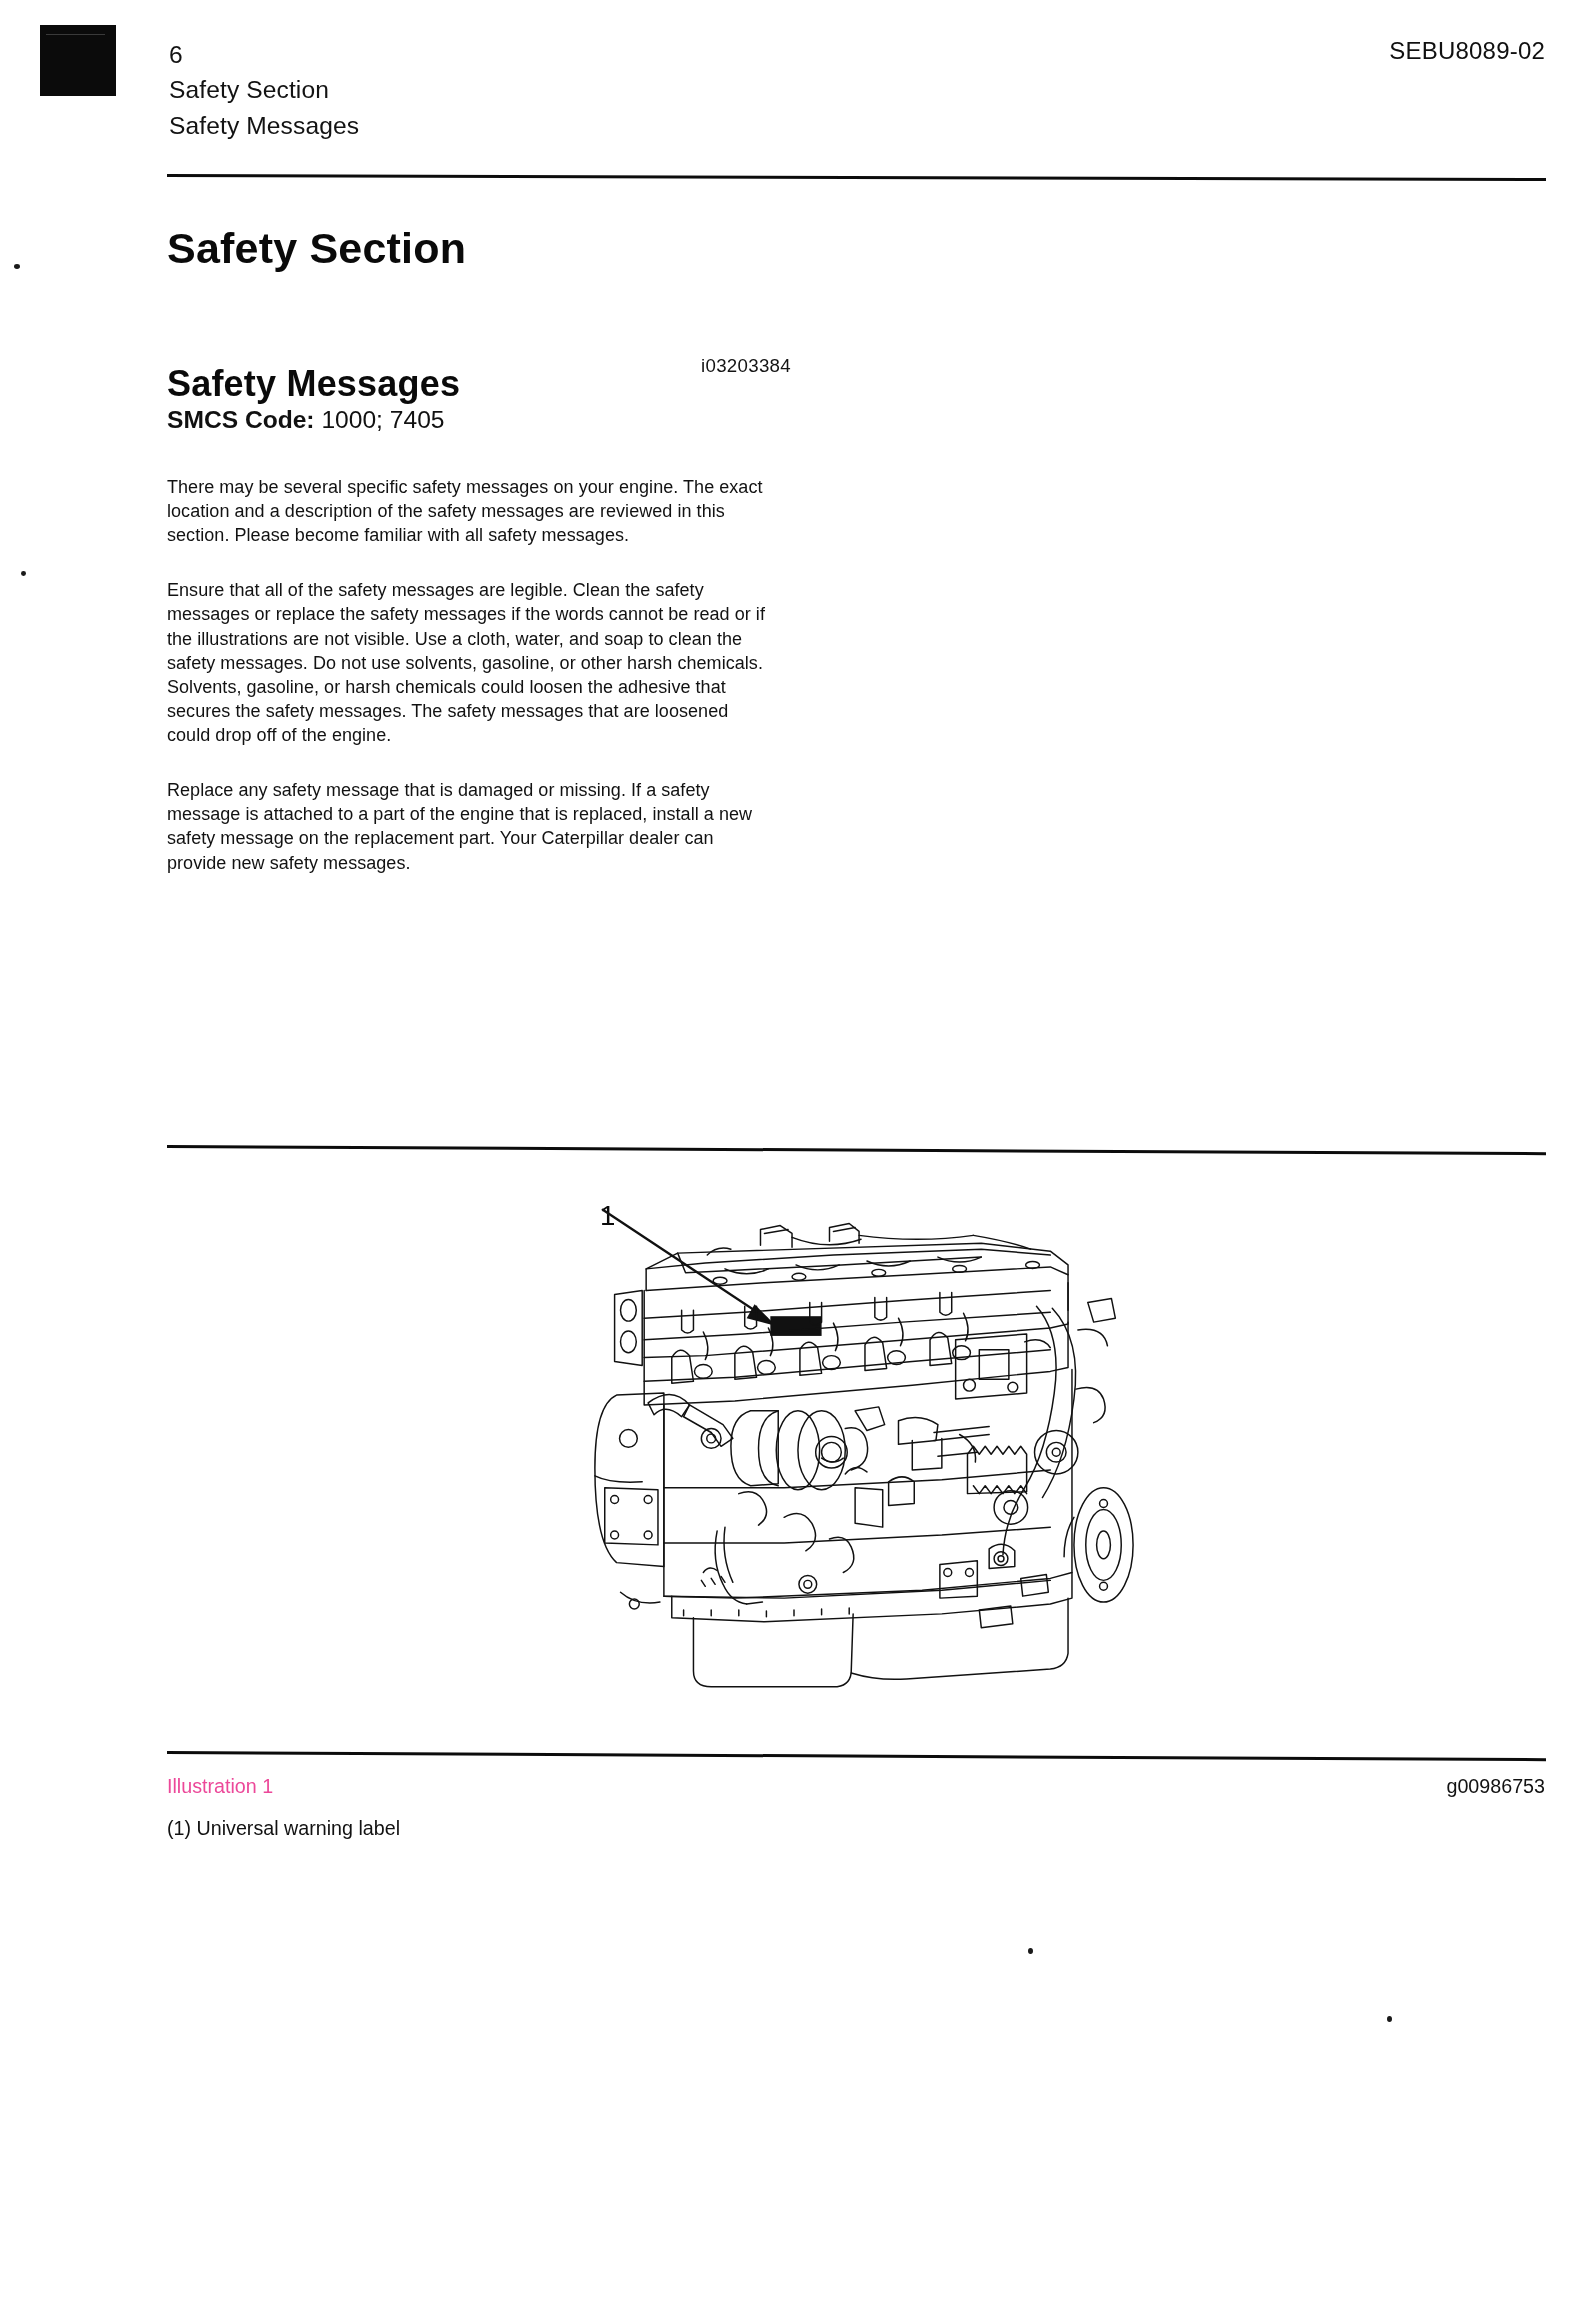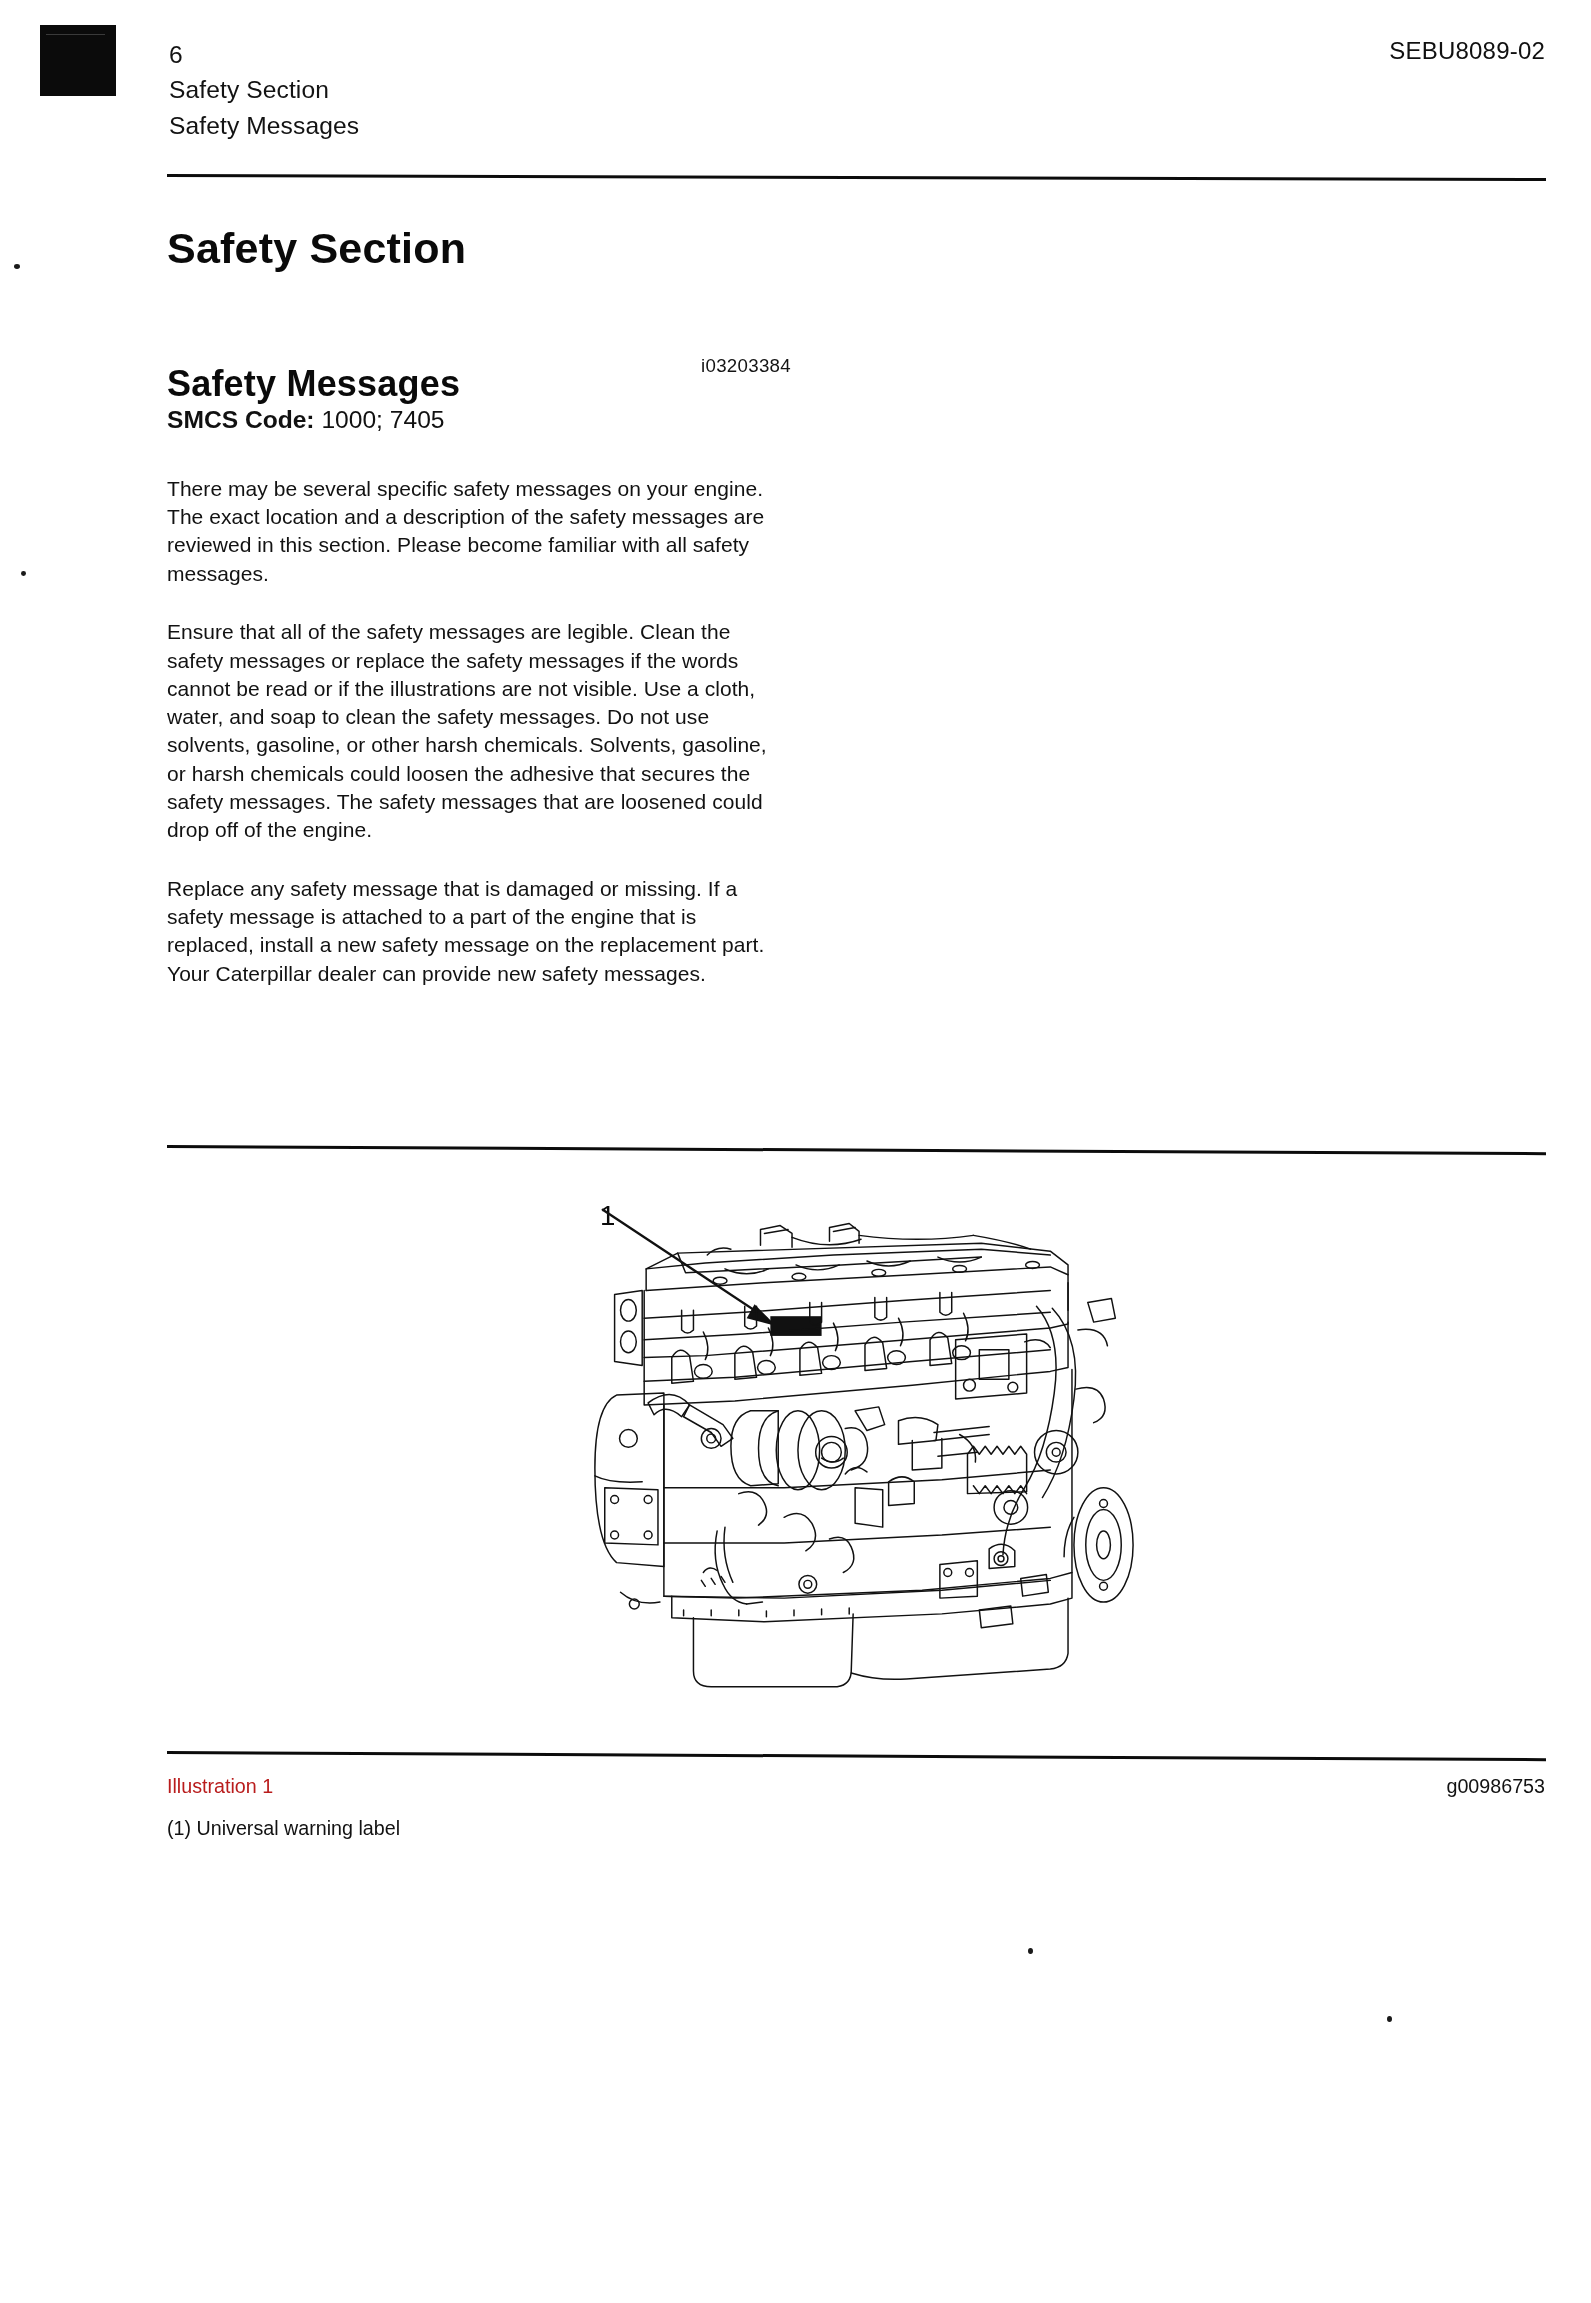--- a/index.html
+++ b/index.html
@@ -123,21 +123,21 @@
   .smcs .lbl { font-weight: bold; }
 
   
   .col {
     position: absolute;
     left: 167px;
     top: 475px;
     width: 606px;
   }
   .para {
-    font-size: 21px;
+    font-size: 18px;
     line-height: 1.345;
     color: #121212;
     margin: 0 0 30.5px 0;
     letter-spacing: 0.05px;
   }
   .para:last-child { margin-bottom: 16px; }
 
   
   .figure {
     position: absolute;
@@ -155,21 +155,21 @@
     font-size: 27.6px;
     color: #0a0a0a;
   }
 
   
   .cap-title {
     position: absolute;
     left: 167px;
     top: 1775px;
     font-size: 19.7px;
-    color: #b91c1c;
+    color: #ec4899;
   }
   .cap-gnum {
     position: absolute;
     right: 47px;
     top: 1775px;
     font-size: 19.7px;
     color: #121212;
     margin-left: 28px;
   }
   .cap-legend {

